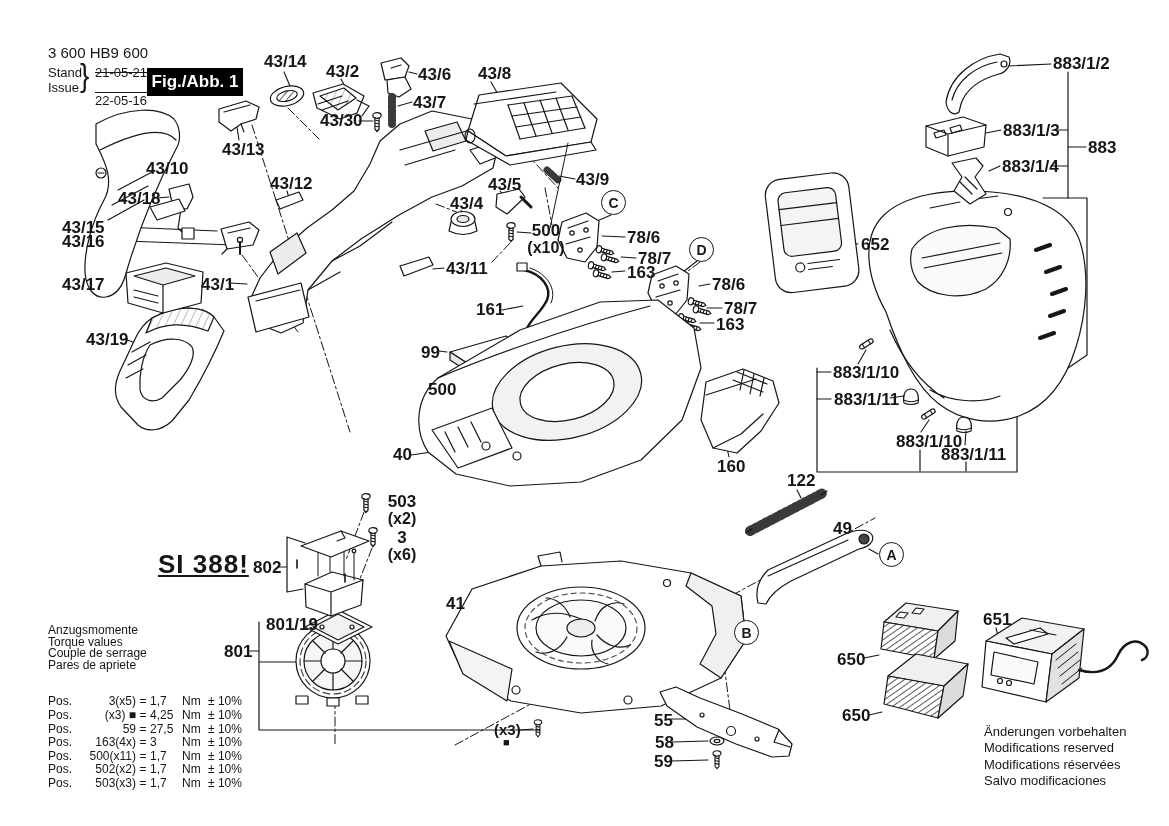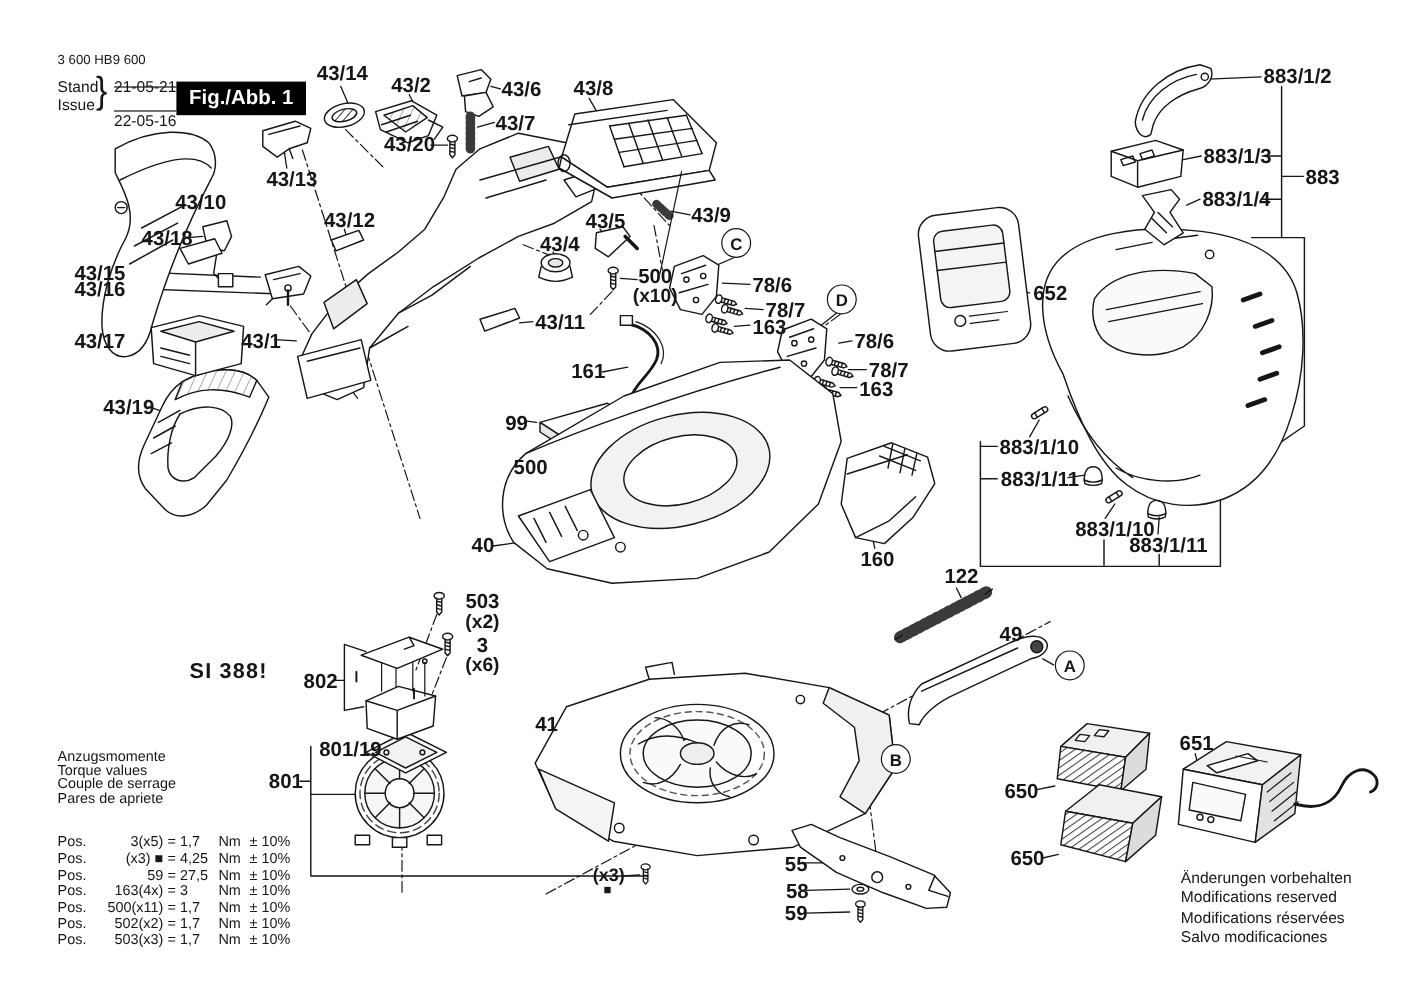--- a/index.html
+++ b/index.html
@@ -9,30 +9,30 @@
   }
   .lbl{position:absolute;font-weight:700;font-size:17px;white-space:nowrap;line-height:1.05;}
   .lbl.sm{font-size:15px;}
   .qty{position:absolute;font-weight:700;font-size:16px;line-height:1.05;text-align:center;}
   .qty.ra{text-align:center;}
   .circ{
     position:absolute;width:23px;height:23px;border:1.8px solid #161616;border-radius:50%;
     display:flex;align-items:center;justify-content:center;
     font-weight:700;font-size:14px;background:#fff;
   }
-  .hdr-part{position:absolute;left:48px;top:44px;font-size:11px;font-weight:400;}
+  .hdr-part{position:absolute;left:48px;top:44px;font-size:15px;font-weight:400;}
   .hdr-col{position:absolute;left:48px;top:65px;font-size:13px;line-height:15px;font-weight:400;}
   .hdr-brace{position:absolute;left:80px;top:60px;font-size:28px;font-weight:400;transform:scaleY(1.12);}
   .hdr-dates{position:absolute;left:95px;top:65px;font-size:13px;line-height:15px;font-weight:400;}
   .strike{text-decoration:line-through;border-bottom:1px solid #161616;padding-bottom:12px;display:inline-block;}
   .figbox{
-    position:absolute;left:147px;top:68px;width:108px;height:28px;background:#000;color:#fff;
+    position:absolute;left:147px;top:68px;width:96px;height:28px;background:#000;color:#fff;
     display:flex;align-items:center;justify-content:center;font-weight:700;font-size:17px;
   }
-  .si{position:absolute;left:158px;top:549px;font-weight:700;font-size:18px;letter-spacing:1px;}
+  .si{position:absolute;left:158px;top:549px;font-weight:700;font-size:26px;letter-spacing:1px;text-decoration:underline;}
   .torque{position:absolute;left:48px;top:625px;width:230px;font-size:12px;}
   .torque .hline{line-height:11.6px;}
   .torque .rows{margin-top:24px;}
   .trow{display:grid;grid-template-columns:30px 58px 14px 32px 26px 44px;line-height:13.6px;}
   .trow .it{text-align:right;}
   .trow .eq{text-align:center;}
   .footer{position:absolute;left:984px;top:724px;font-size:13px;line-height:16.4px;font-weight:400;}
   .sq{position:absolute;left:503px;top:736px;font-size:11px;font-weight:700;}
   svg{position:absolute;left:0;top:0;}
 </style>
@@ -422,21 +422,21 @@
 </div>
 <div class="figbox">Fig./Abb. 1</div>
 
 <div class="si">SI 388!</div>
 
 <div class="lbl" style="left:264px;top:53px">43/14</div>
 <div class="lbl" style="left:326px;top:63px">43/2</div>
 <div class="lbl" style="left:418px;top:66px">43/6</div>
 <div class="lbl" style="left:478px;top:65px">43/8</div>
 <div class="lbl" style="left:413px;top:94px">43/7</div>
-<div class="lbl" style="left:320px;top:112px">43/20</div>
+<div class="lbl" style="left:320px;top:112px">43/30</div>
 <div class="lbl" style="left:222px;top:141px">43/13</div>
 <div class="lbl" style="left:146px;top:160px">43/10</div>
 <div class="lbl" style="left:270px;top:175px">43/12</div>
 <div class="lbl" style="left:488px;top:176px">43/5</div>
 <div class="lbl" style="left:576px;top:171px">43/9</div>
 <div class="lbl" style="left:118px;top:190px">43/18</div>
 <div class="lbl" style="left:450px;top:195px">43/4</div>
 <div class="lbl" style="left:62px;top:219px">43/15</div>
 <div class="lbl" style="left:62px;top:233px">43/16</div>
 <div class="qty" style="left:524px;top:222px;width:44px">

